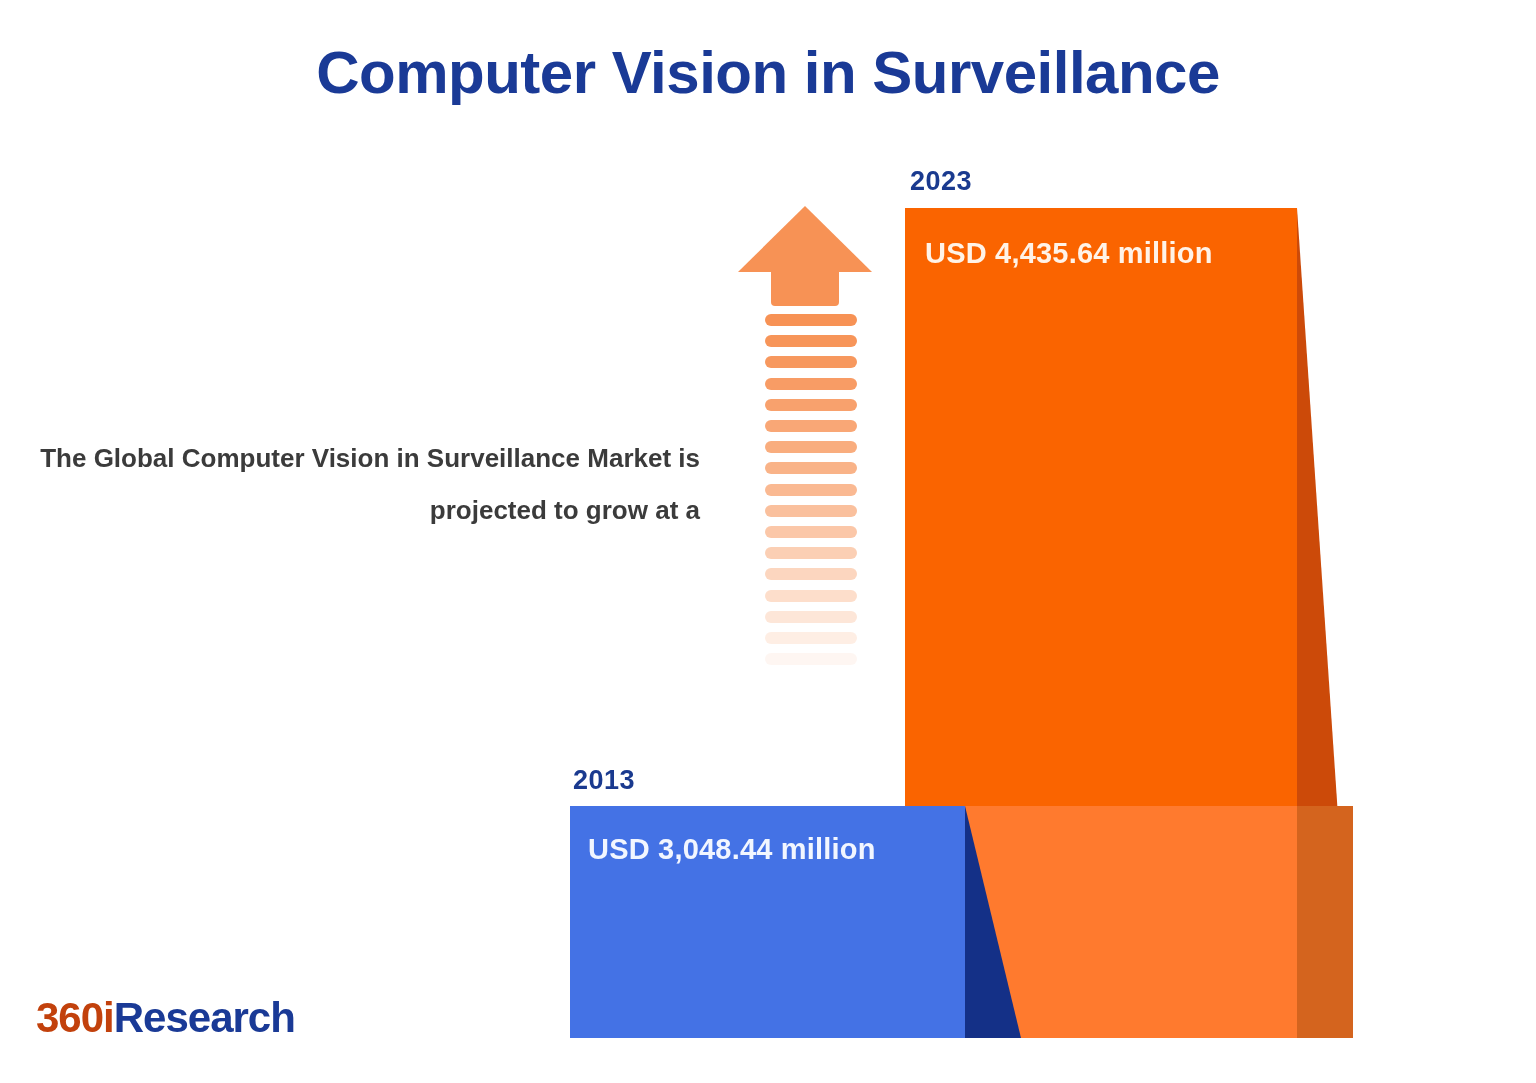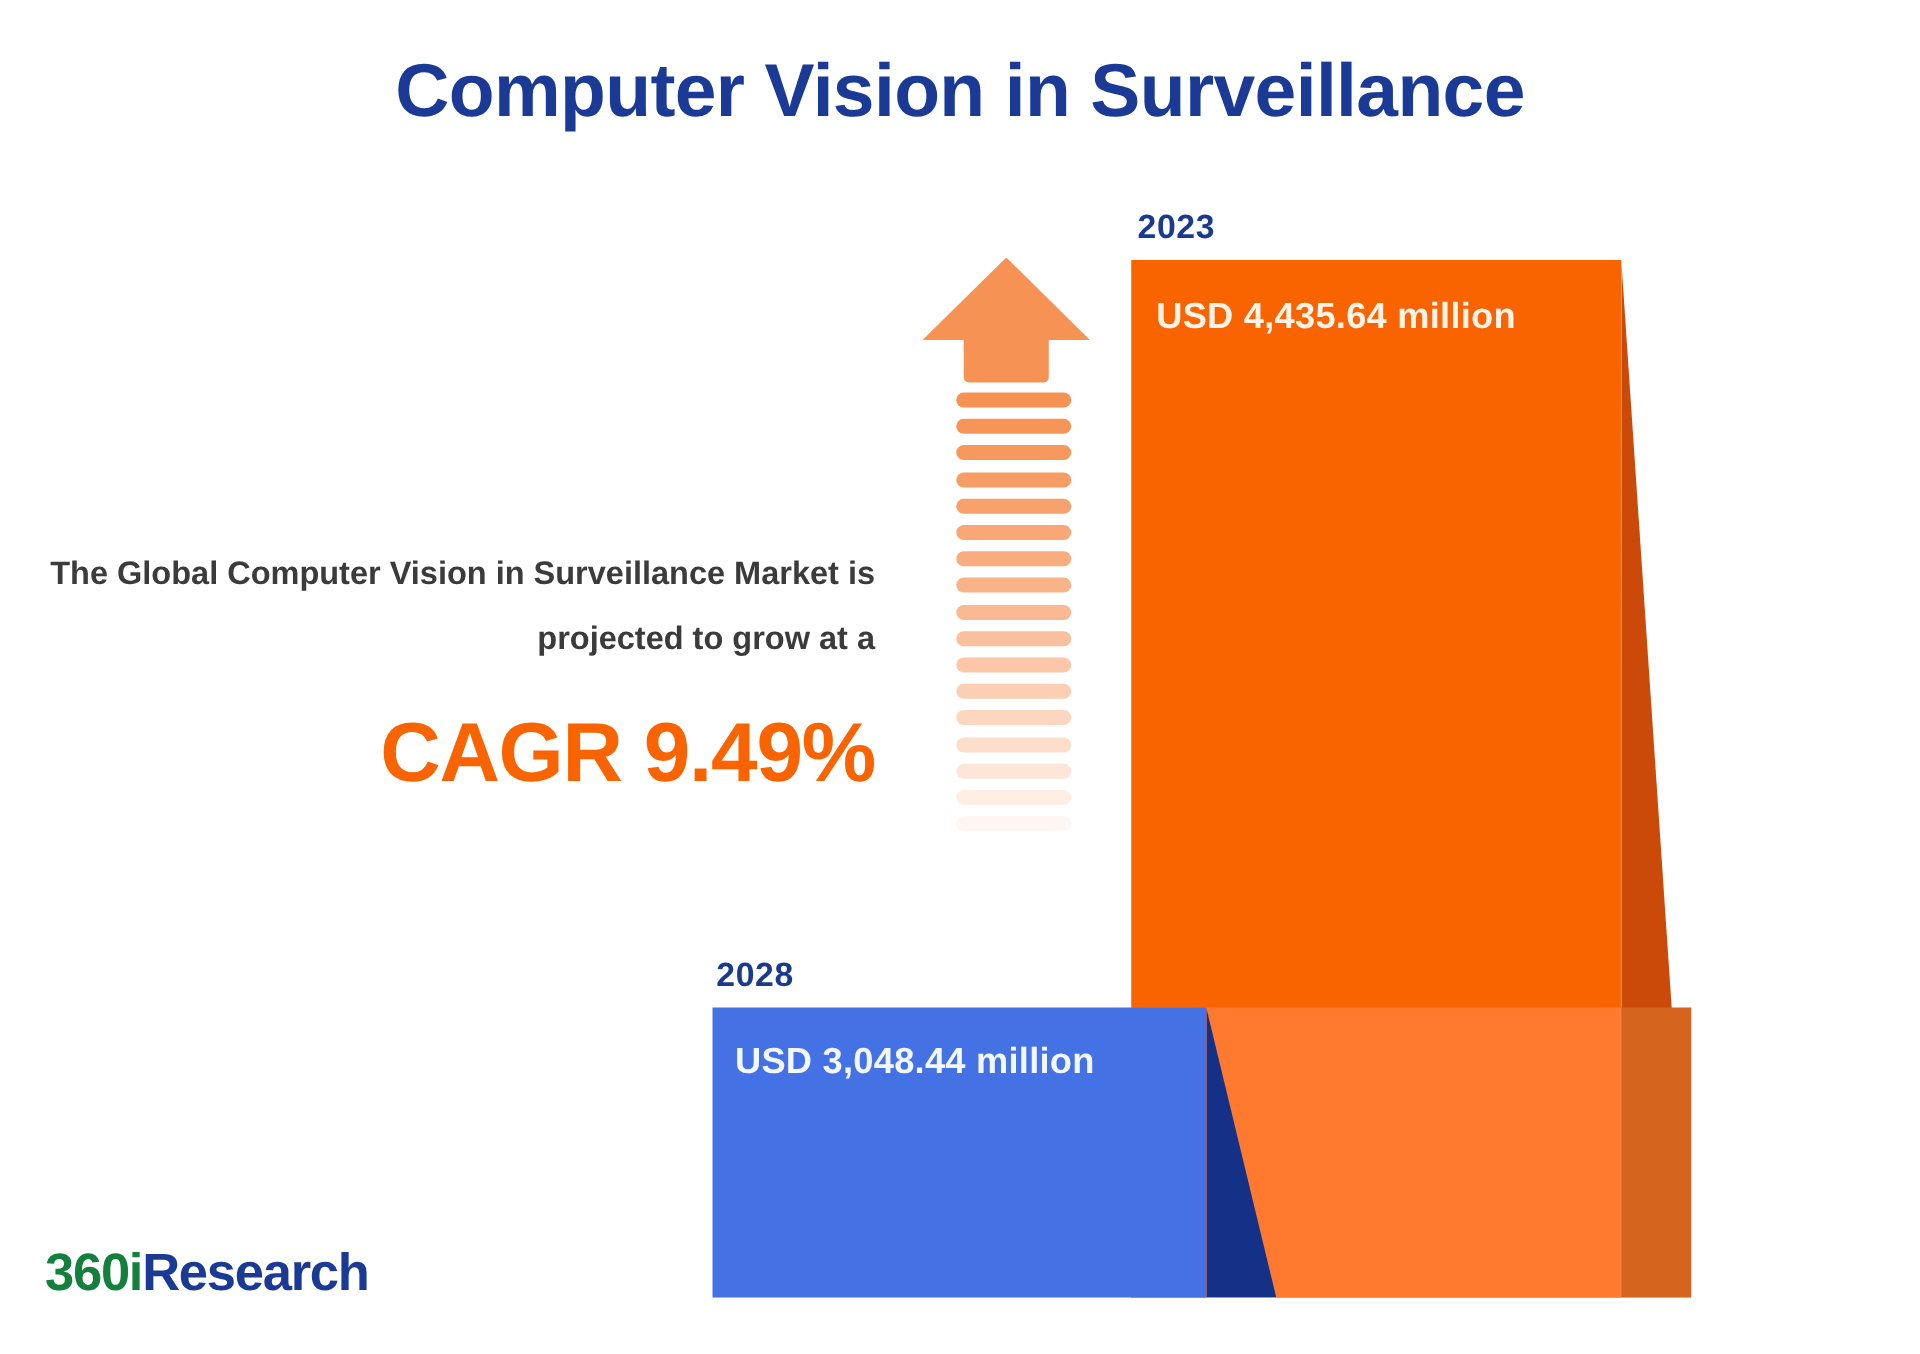--- a/index.html
+++ b/index.html
@@ -58,21 +58,21 @@
 
   
   #logo {
     position: absolute;
     left: 36px;
     top: 994px;
     font-size: 42px;
     font-weight: bold;
     letter-spacing: -1px;
   }
-  #logo .logo-360i { color: #15803d; text-align: right; }
+  #logo .logo-360i { color: #c2410c; text-align: right; }
   #logo .logo-research { color: #1A3A96; }
 
   
   #arrow {
     position: absolute;
     left: 738px;
     top: 206px;
     width: 134px;
     height: 550px;
   }
@@ -185,21 +185,20 @@
   }
 </style>
 </head>
 <body>
 
 <div id="canvas">
 
   <div id="title">Computer Vision in Surveillance</div>
 
   <div id="narrative">The Global Computer Vision in Surveillance Market is projected to grow at a</div>
-  <div id="cagr">CAGR 9.49%</div>
 
   <div id="arrow">
     <div class="arrow-head"></div>
     <div class="arrow-neck"></div>
     <div id="arrow-tail">
         <div class="tail-bar" style="top: 108px; opacity: 1;"></div>
         <div class="tail-bar" style="top: 129.2px; opacity: 0.978;"></div>
         <div class="tail-bar" style="top: 150.4px; opacity: 0.944;"></div>
         <div class="tail-bar" style="top: 171.6px; opacity: 0.904;"></div>
         <div class="tail-bar" style="top: 192.8px; opacity: 0.858;"></div>
@@ -222,21 +221,21 @@
 
   <div id="bar-2030-side"></div>
   <div id="bar-2030-front"></div>
   <div id="bar-2030-side-lower"></div>
   <div id="bar-2030-front-lower"></div>
 
   <div id="bar-2022-side"></div>
   <div id="bar-2022-front"></div>
 
   <div class="year-label" id="year-2030">2023</div>
-  <div class="year-label" id="year-2022">2028</div>
+  <div class="year-label" id="year-2022">2013</div>
 
   <div class="value-label" id="value-2030">USD 4,435.64 million</div>
   <div class="value-label" id="value-2022">USD 3,048.44 million</div>
 
   <div id="logo">
     <span class="logo-360i">360i</span><span class="logo-research">Research</span>
   </div>
 
 </div>
 

